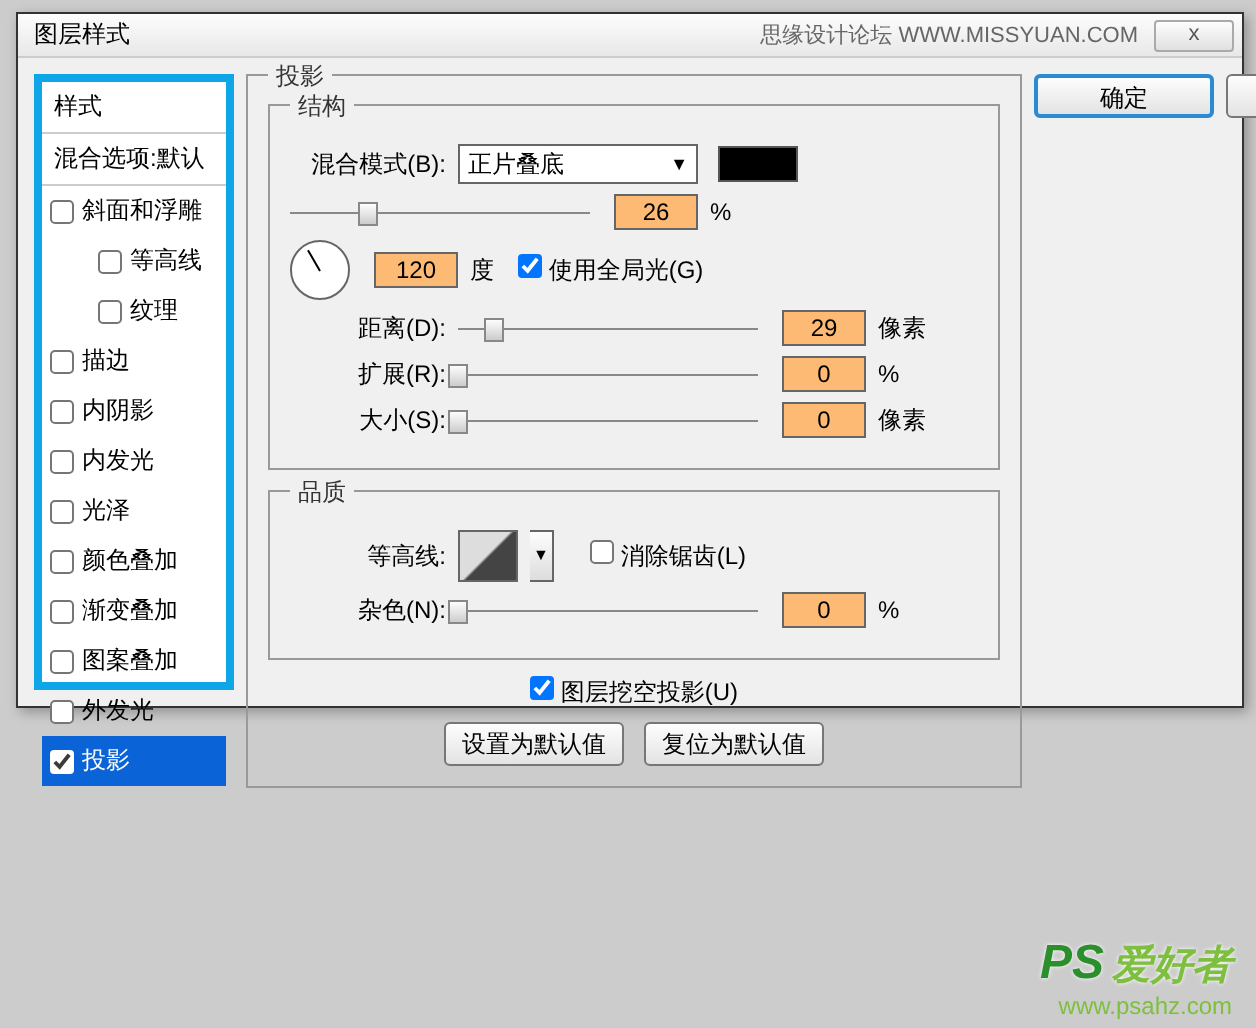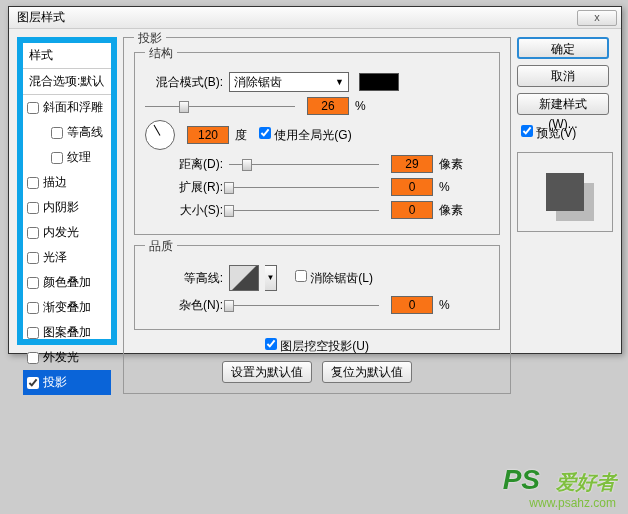--- a/index.html
+++ b/index.html
@@ -4,64 +4,65 @@
 <style>
 * { box-sizing: border-box; margin: 0; padding: 0; font-family: "Microsoft YaHei", SimSun, sans-serif; font-size: 12px; }
 body { background: #ccc; width: 628px; height: 514px; position: relative; }
 .dialog { position: absolute; top: 6px; left: 8px; width: 614px; height: 348px; background: #f0f0f0; border: 1px solid #333; box-shadow: 2px 2px 6px rgba(0,0,0,0.3); }
 .titlebar { height: 22px; background: linear-gradient(#fdfdfd,#e8e8e8); border-bottom: 1px solid #ccc; display: flex; align-items: center; padding: 0 4px; }
 .titlebar .title { flex: 0 0 auto; padding-left: 4px; }
 .titlebar .spacer { flex: 1; }
 .titlebar .forum { color: #666; font-size: 11px; margin-right: 8px; }
 .titlebar .close { width: 40px; height: 16px; border: 1px solid #aaa; background: linear-gradient(#fdfdfd,#e0e0e0); text-align: center; line-height: 12px; color: #555; font-size: 11px; border-radius: 2px; }
 .body { display: flex; height: calc(100% - 22px); padding: 8px; gap: 6px; }
-.sidebar { width: 100px; border: 6px solid #0ea5e9; background: #fff; }
+.sidebar { width: 100px; border: 4px solid #0ea5e9; background: #fff; }
 .sidebar .hdr { border-bottom: 1px solid #ccc; padding: 4px 6px; }
 .sidebar .row { padding: 4px 4px; display: flex; align-items: center; gap: 4px; }
 .sidebar .row.indent { padding-left: 28px; }
 .sidebar .row.sel { background: #0a64d8; color: #fff; }
 .sidebar .row.sel .cb { accent-color: #fff; }
 .cb { width: 12px; height: 12px; }
 .main { flex: 1; display: flex; flex-direction: column; gap: 6px; }
 .group { border: 1px solid #999; position: relative; padding: 14px 10px 10px 10px; }
 .group > .legend { position: absolute; top: -8px; left: 10px; background: #f0f0f0; padding: 0 4px; color: #333; }
 .frow { display: flex; align-items: center; gap: 6px; margin: 5px 0; }
 .frow .lbl { width: 78px; text-align: right; }
 .select { border: 1px solid #666; background: #fff; height: 20px; width: 120px; display: flex; align-items: center; justify-content: space-between; padding: 0 4px; }
 .select .arrow { font-size: 9px; }
 .swatch { width: 40px; height: 18px; border: 1px solid #555; background: #000; margin-left: 4px; }
 .slider { flex: 1; height: 14px; position: relative; max-width: 150px; }
 .slider .track { position: absolute; top: 7px; left: 0; right: 0; height: 1px; background: #888; }
 .slider .thumb { position: absolute; top: 2px; width: 10px; height: 12px; background: linear-gradient(#fdfdfd,#ccc); border: 1px solid #888; transform: translateX(-50%); }
-.num { width: 42px; height: 18px; border: 1px solid #666; background: #f97316; text-align: center; line-height: 16px; margin-left: 6px; }
+.num { width: 42px; height: 18px; border: 1px solid #666; background: #fdba74; text-align: center; line-height: 16px; margin-left: 6px; }
 .unit { width: 30px; }
 .anglewrap { display: flex; align-items: center; gap: 6px; }
 .angledial { width: 30px; height: 30px; border: 1px solid #666; border-radius: 50%; background: #fff; position: relative; }
 .angledial .hand { position: absolute; width: 12px; height: 1px; background: #000; top: 50%; left: 50%; transform-origin: left center; transform: rotate(-120deg); }
 .contour { width: 30px; height: 26px; border: 1px solid #666; background: linear-gradient(135deg,#ddd 0%, #ddd 48%, #444 52%, #444 100%); display:inline-block; vertical-align:middle; }
 .contour-arrow { display:inline-block; width:12px; height:26px; border:1px solid #666; border-left:none; background:linear-gradient(#fdfdfd,#ddd); text-align:center; line-height:24px; font-size:8px; vertical-align:middle;}
 .btnrow { display: flex; gap: 10px; justify-content: center; margin-top: 6px; align-items: flex-end; }
 .btn { min-width: 90px; height: 22px; border: 1px solid #777; background: linear-gradient(#fdfdfd,#e3e3e3); border-radius: 3px; text-align: center; line-height: 20px; padding: 0 8px; }
-.rightcol { width: 96px; display: flex; flex-direction: column; gap: 6px; align-items: stretch; }
+.rightcol { width: 96px; display: flex; gap: 6px; align-items: stretch; }
 .rightcol .btn { width: 92px; }
 .rightcol .btn.primary { border: 2px solid #2a8ad4; }
 .preview { border: 1px solid #999; height: 80px; margin-top: 4px; display:flex; align-items:center; justify-content:center; position:relative; background:#f0f0f0;}
 .preview .sq1 { width:38px; height:38px; background:#555; position:absolute; }
 .preview .sq2 { width:38px; height:38px; background:#bbb; position:absolute; transform:translate(10px,10px); }
 .watermark1 { position: absolute; right: 12px; bottom: 18px; color: #7fbf3f; font-style: italic; font-weight: bold; font-size: 20px; text-shadow: 0 0 2px #fff; pointer-events:none; }
-.watermark1 .ps { color:#2b8f2b; font-size:28px; margin-right:16px; }
+.watermark1 .ps { color:#2b8f2b; font-size:24px; margin-right:4px; }
 .watermark2 { position: absolute; right: 12px; bottom: 4px; color: #7fbf3f; font-size: 12px; pointer-events:none; }
 </style>
 </head>
 <body>
 
 <div class="dialog">
   <div class="titlebar">
     <span class="title">图层样式</span>
     <span class="spacer"></span>
+    <span class="forum">思缘设计论坛  WWW.MISSYUAN.COM</span>
     <div class="close">x</div>
   </div>
   <div class="body">
     <div class="sidebar">
       <div class="hdr">样式</div>
       <div class="hdr">混合选项:默认</div>
       <div id="sidebar-items">
           <div class="row">
             <input type="checkbox" class="cb" style="">
             <span>斜面和浮雕</span>
@@ -116,21 +117,21 @@
     <div class="main">
       <div class="group" style="flex:1;">
         <span class="legend">投影</span>
 
         <div class="group">
           <span class="legend">结构</span>
 
           <div class="frow">
             <span class="lbl">混合模式(B):</span>
             <div class="select">
-              <span>消除锯齿</span>
+              <span>正片叠底</span>
               <span class="arrow">▼</span>
             </div>
             <div class="swatch"></div>
           </div>
 
           <div class="frow">
             <div class="slider">
                 <div class="track"></div>
                 <div class="thumb" style="left:26%"></div>
               </div>

